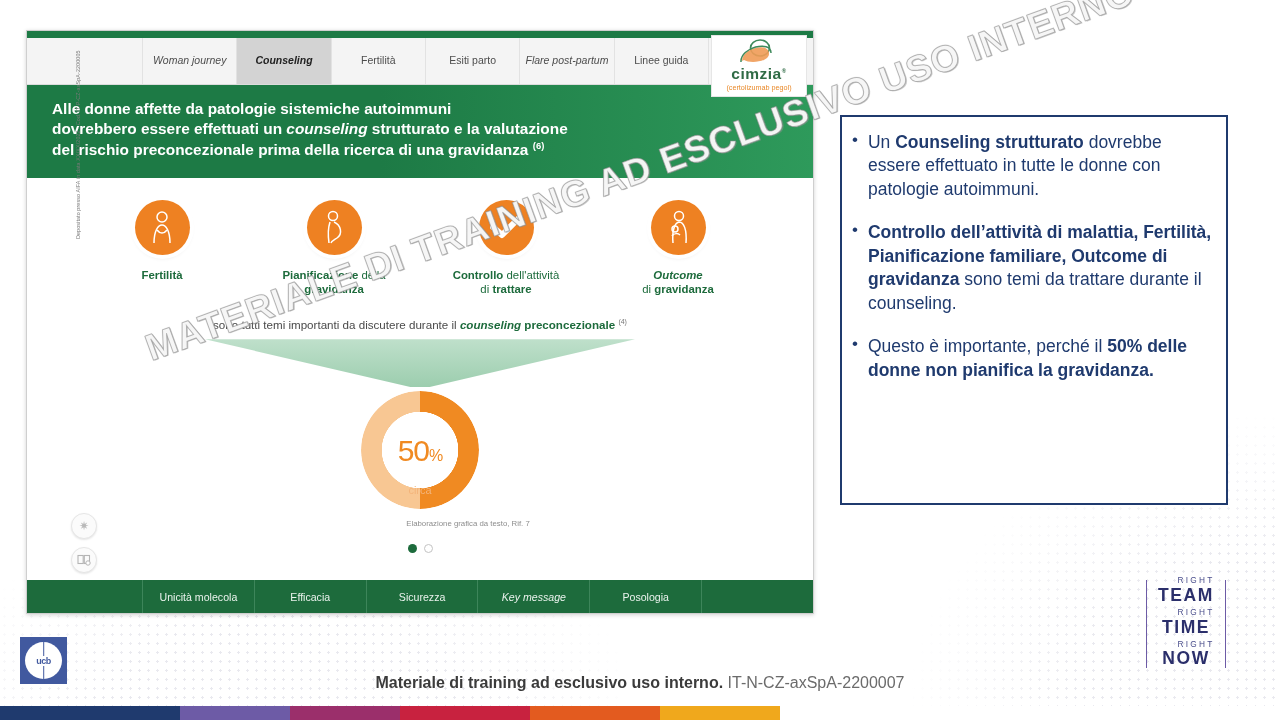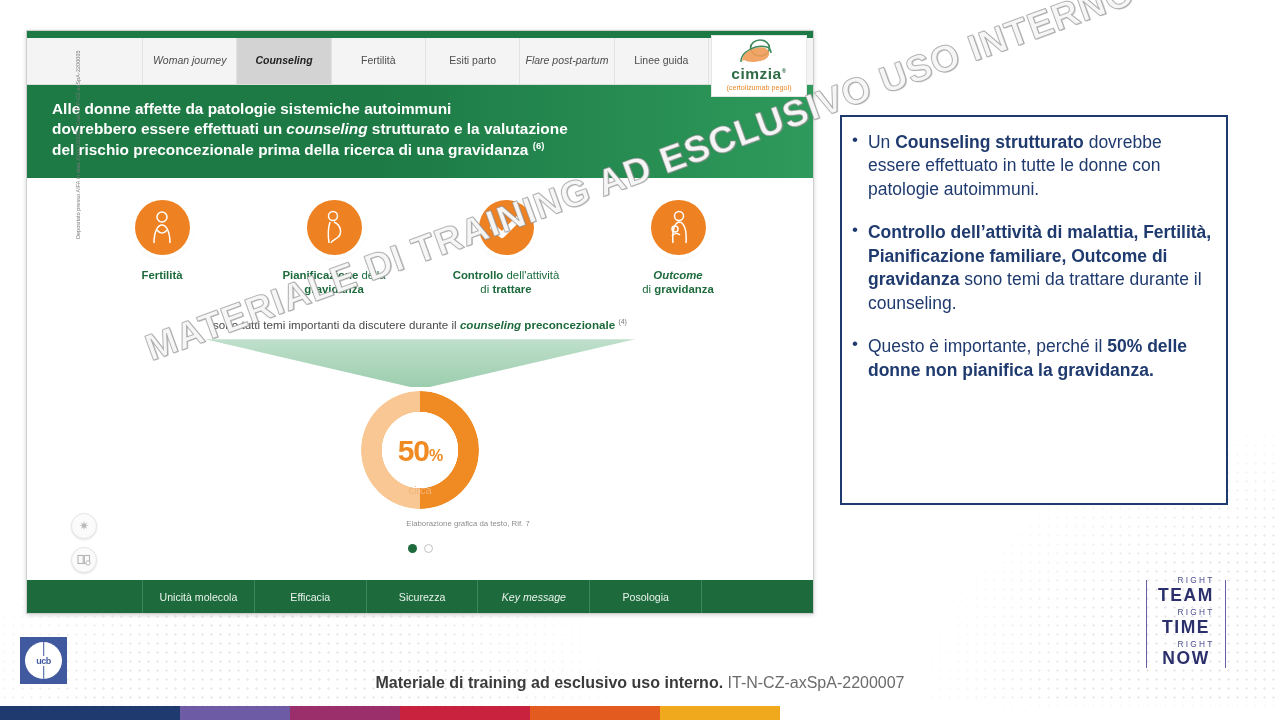--- a/index.html
+++ b/index.html
@@ -119,21 +119,21 @@
   .donut .ring {
     position:absolute; inset:0; border-radius:50%;
     background: conic-gradient(from 0deg, #f08a22 0deg 180deg, #f8c793 180deg 360deg);
     -webkit-mask: radial-gradient(circle, transparent 38px, #000 38.5px);
             mask: radial-gradient(circle, transparent 38px, #000 38.5px);
   }
   .donut .val {
     position:absolute; inset:0; display:flex; flex-direction:column;
     align-items:center; justify-content:center; color:#f08a22; z-index:2;
   }
-  .donut .big { font-size:30px; font-weight:bold; line-height:1; letter-spacing:-1px;margin-top:32px; }
+  .donut .big { font-size:30px; font-weight:normal; line-height:1; letter-spacing:-1px;margin-top:32px; }
   .donut .big span { font-size:16px; }
   .donut .circa { font-size:11px; color:#f3b47a; margin-top:18px; }
 
   .pill {
     margin-left:-6px; border:1.4px solid #f3b050; border-radius:22px;
     padding:11px 22px 11px 30px; font-size:12.6px; color:#5b5b5b; line-height:1.35;
     background:#fff;
   }
   .pill b { color:#3c3c3c; font-weight:bold; }
   .pill sup { font-size:7.5px; }

